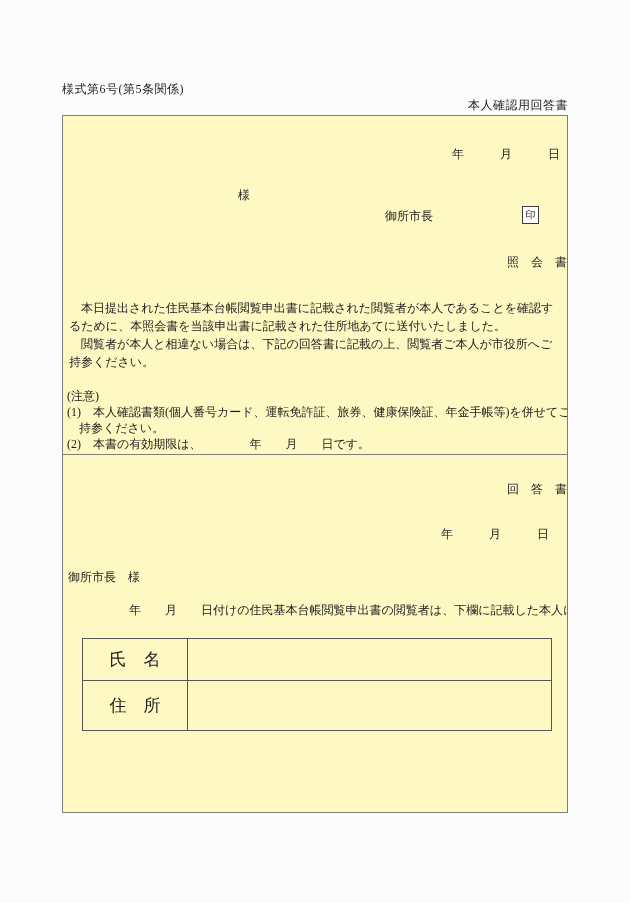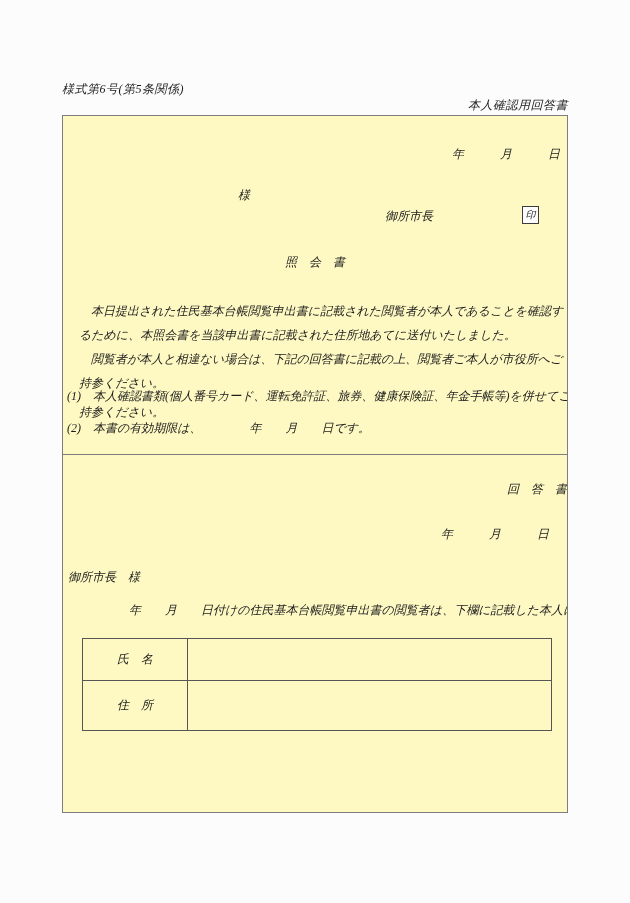--- a/index.html
+++ b/index.html
@@ -10,21 +10,21 @@
   .page {
     position: relative;
     width: 630px;
     height: 903px;
     background: #fcfcfc;
     font-family: "Liberation Serif", "DejaVu Serif", serif;
     color: #1c1c1c;
     font-size: 12px;
     overflow: hidden;
   }
-  .abs { position: absolute; font-style: italic; }
+  .abs { position: absolute; }
 
   .form-number { left: 62px; top: 81px; letter-spacing: 0.5px; }
   .doc-title   { right: 62px; top: 97px; letter-spacing: 0.5px; text-align: center; }
 
   .form-box {
     left: 62px; top: 115px;
     width: 504px; height: 696px;
     border: 1px solid #7d7d7d;
     background: #fef9c3;
     overflow: hidden;
@@ -38,27 +38,27 @@
     left: 459px; top: 90px;
     width: 15px; height: 16px;
     border: 1px solid #3c3c3c;
     display: flex; align-items: center; justify-content: center;
     font-size: 10px;
     background: #fdfdfd;
   }
 
   .inquiry-title {
     left: 0; right: 0; top: 138px;
-    text-align: center; white-space: pre;
+    text-align: right; white-space: pre;
   }
 
   .inquiry-body {
-    left: 16px; top: 183px;
+    left: 6px; top: 183px;
     width: 494px;
-    line-height: 24px;
+    line-height: 18px;
   }
   .inquiry-body p { margin: 0; }
 
   .notes {
     left: 4px; top: 272px;
     width: 500px;
     line-height: 16px;
   }
   .notes div { white-space: pre; }
 
@@ -77,21 +77,21 @@
 
   .answer-body { left: 6px; top: 486px; line-height: 16px; }
   .answer-body div { white-space: pre; }
 
   table.idtable {
     position: absolute;
     left: 19px; top: 522px;
     width: 470px;
     border-collapse: collapse;
     table-layout: fixed;
-    font-size: 12px;
+    font-size: 17px;
     color: #1c1c1c;
   }
   .idtable td {
     border: 1px solid #565656;
     padding: 0;
     vertical-align: middle;
   }
   .idtable .label-cell { width: 104px; text-align: center; }
   .idtable .row-1 td { height: 41px; }
   .idtable .row-2 td { height: 49px; }
@@ -121,20 +121,21 @@
     </div>
 
     <div class="abs inquiry-title">照　会　書</div>
 
     <div class="abs inquiry-body">
       <p>　本日提出された住民基本台帳閲覧申出書に記載された閲覧者が本人であることを確認するために、本照会書を当該申出書に記載された住所地あてに送付いたしました。</p>
       <p>　閲覧者が本人と相違ない場合は、下記の回答書に記載の上、閲覧者ご本人が市役所へご持参ください。</p>
     </div>
 
     <div class="abs notes">
+      <div>(注意)</div>
       <div>(1)　本人確認書類(個人番号カード、運転免許証、旅券、健康保険証、年金手帳等)を併せてご</div>
       <div>　持参ください。</div>
       <div>(2)　本書の有効期限は、　　　　年　　月　　日です。</div>
     </div>
 
     <div class="abs divider"></div>
 
     <div class="abs answer-title">回　答　書</div>
 
     <div class="abs date-line-2">年　　　月　　　日</div>

